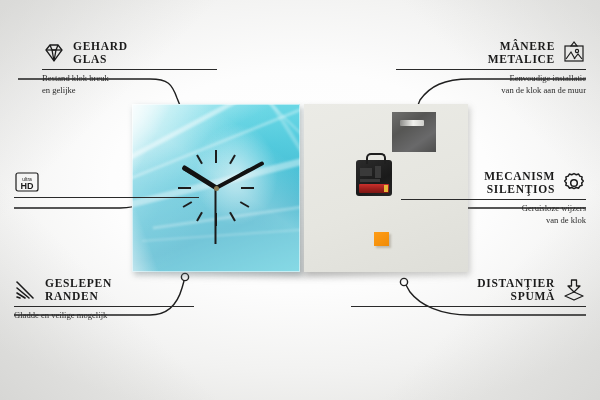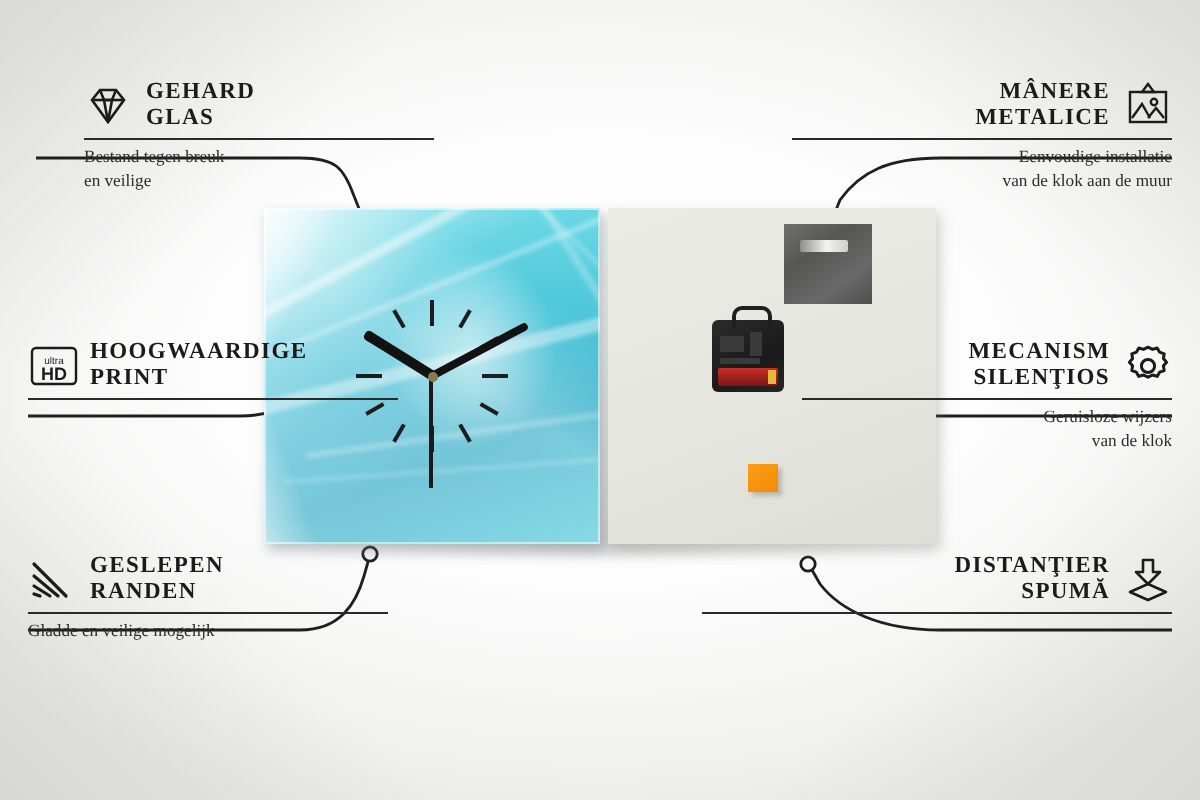--- a/index.html
+++ b/index.html
@@ -228,37 +228,33 @@
             <path d="M10 9 H14"></path>
         </svg>
       </span>
       <span class="tx">
         <span>GEHARD</span><br>
         <span>GLAS</span>
       </span>
     </div>
     <div class="rule"></div>
     <div class="co-sub">
-      <span>Bestand tegen breuk</span><br>
-      <span>en veilige</span>
+      <span>Bestand klok breuk</span><br>
+      <span>en gelijke</span>
     </div>
   </div>
 
   <div class="callout left" style="left:14px; top:170px; width:185px;">
     <div class="co-title">
       <span class="ico">
         <svg viewBox="0 0 26 24" width="26" height="24" fill="none" stroke="#1b1b1b" stroke-width="1.2">
           <rect x="2" y="3" width="22" height="18" rx="2"></rect>
           <text x="13" y="11" font-family="Liberation Sans, sans-serif" font-size="5" fill="#1b1b1b" stroke="none" text-anchor="middle">ultra</text>
           <text x="13" y="19" font-family="Liberation Sans, sans-serif" font-size="9" font-weight="bold" fill="#1b1b1b" stroke="none" text-anchor="middle">HD</text>
         </svg>
-      </span>
-      <span class="tx">
-        <span>HOOGWAARDIGE</span><br>
-        <span>PRINT</span>
       </span>
     </div>
     <div class="rule"></div>
   </div>
 
   <div class="callout left" style="left:14px; top:277px; width:180px;">
     <div class="co-title">
       <span class="ico">
         <svg viewBox="0 0 24 24" width="24" height="24" fill="none" stroke="#1b1b1b" stroke-width="1.6" stroke-linecap="round">
           <path d="M3 4 L19 20"></path>

